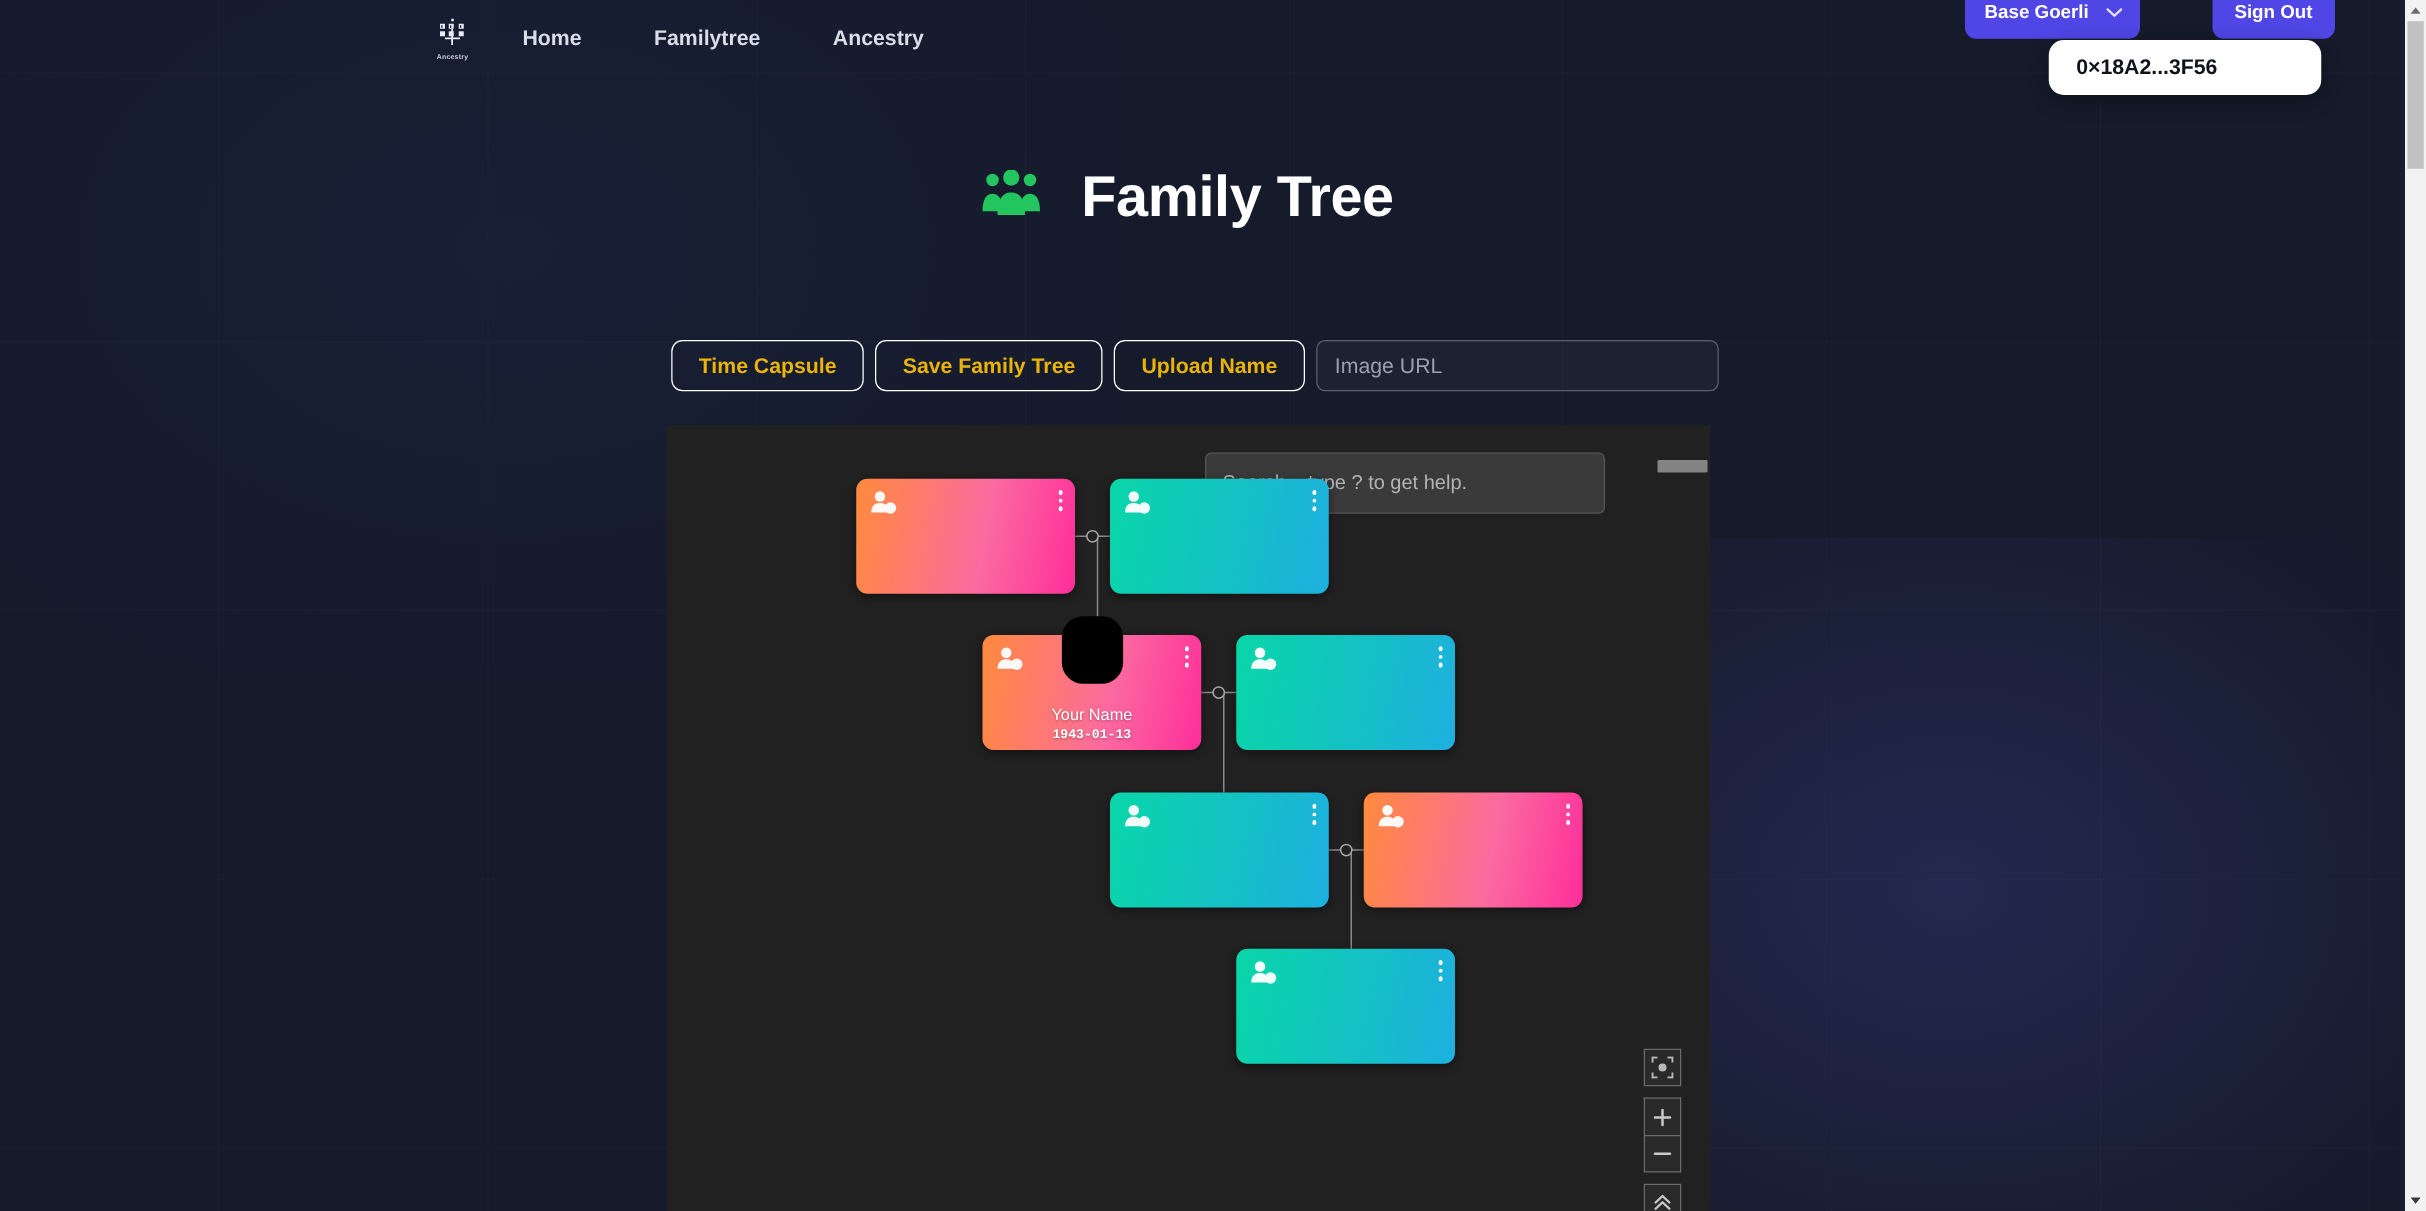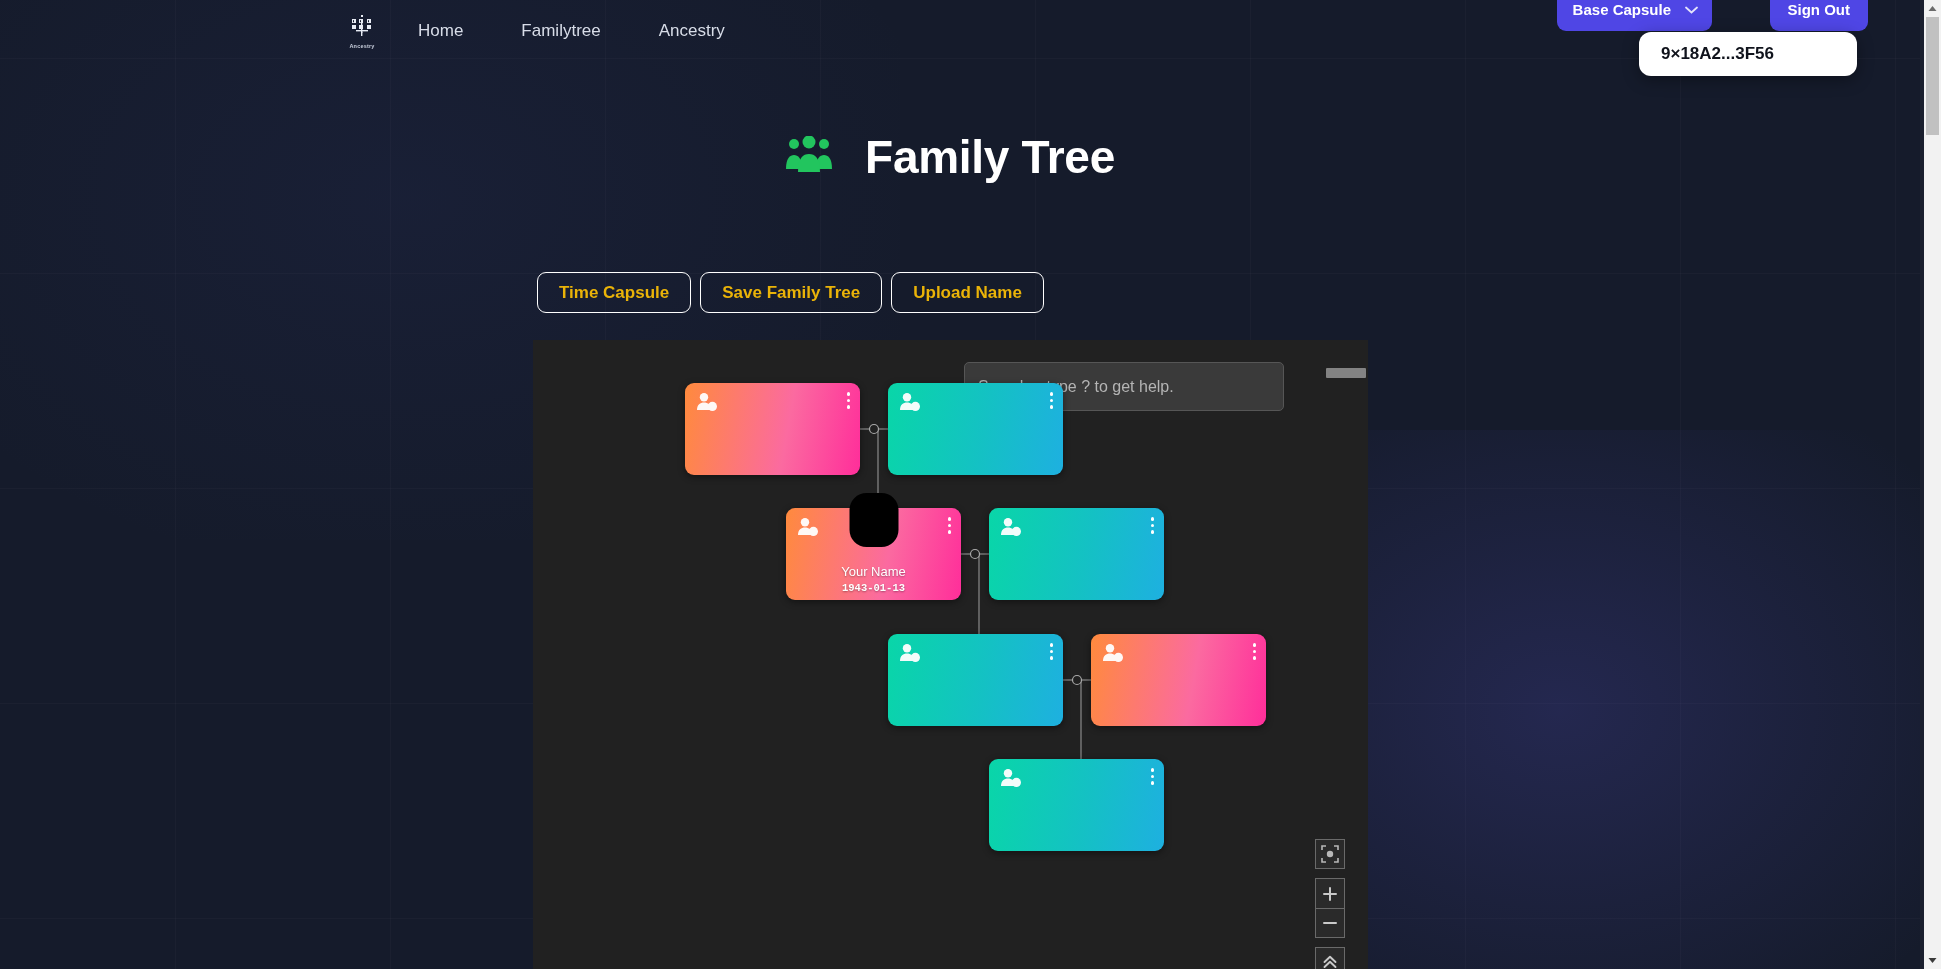--- a/index.html
+++ b/index.html
@@ -52,21 +52,21 @@
     width: 38px; height: 42px;
     display: flex; flex-direction: column; align-items: center; justify-content: center;
   }
   .logo svg { display:block; }
   .logo-word {
     font-size: 5.5px; letter-spacing: .2px; color: #c9cfdd;
     margin-top: 1px; font-weight: 700;
   }
   .nav-links { position: absolute; left: 400px; top: 0; height: 62px; display: flex; align-items: center; }
   .nav-link {
-    color: #d8dde8; font-size: 17px; font-weight: 400;
+    color: #d8dde8; font-size: 17px; font-weight: 700;
     padding: 6px 18px; margin-right: 22px;
     text-decoration: none; cursor: pointer; white-space: nowrap;
   }
   .nav-right { position: absolute; right: 0; top: 0; }
   .chain-btn {
     position: absolute; right: 229px; top: -12px;
     background: #4f46e5; color: #ffffff;
     font-size: 15px; font-weight: 700;
     border: none; border-radius: 9px;
     padding: 13px 14px 13px 16px;
@@ -253,29 +253,29 @@
     </div>
 
     <div class="nav-links">
       <a class="nav-link">Home</a>
       <a class="nav-link">Familytree</a>
       <a class="nav-link">Ancestry</a>
     </div>
 
     <div class="nav-right">
       <button class="chain-btn">
-        <span>Base Capsule</span>
+        <span>Base Goerli</span>
         <span class="chev">
           <svg width="13" height="8" viewBox="0 0 13 8">
               <path d="M1 1.5 L6.5 6.5 L12 1.5" stroke="#ffffff" stroke-width="1.8" fill="none" stroke-linecap="round"></path>
             </svg>
         </span>
       </button>
       <button class="signout-btn">Sign Out</button>
-      <div class="addr-pill">9×18A2...3F56</div>
+      <div class="addr-pill">0×18A2...3F56</div>
     </div>
   </div>
 
   <div class="page-title">
     <span>
       <svg width="48" height="38" viewBox="0 0 48 38">
         <g fill="#22c55e">
           <circle cx="9" cy="8" r="5"></circle>
             <path d="M1 33 C1 22 5 19 9 19 C13 19 17 22 17 33 Z"></path>
           <circle cx="39" cy="8" r="5"></circle>
@@ -285,20 +285,21 @@
         </g>
       </svg>
     </span>
     <h1>Family Tree</h1>
   </div>
 
   <div class="toolbar">
     <button class="tb-btn">Time Capsule</button>
     <button class="tb-btn">Save Family Tree</button>
     <button class="tb-btn">Upload Name</button>
+    <input class="tb-input" type="text" placeholder="Image URL" style="">
   </div>
 
   <div class="canvas">
 
     <div class="search-wrap">
       <input class="search-input" type="text" placeholder="Search... type ? to get help." style="">
     </div>
     <div class="minimap-bar"></div>
 
     <svg class="edges" width="835" height="629">

